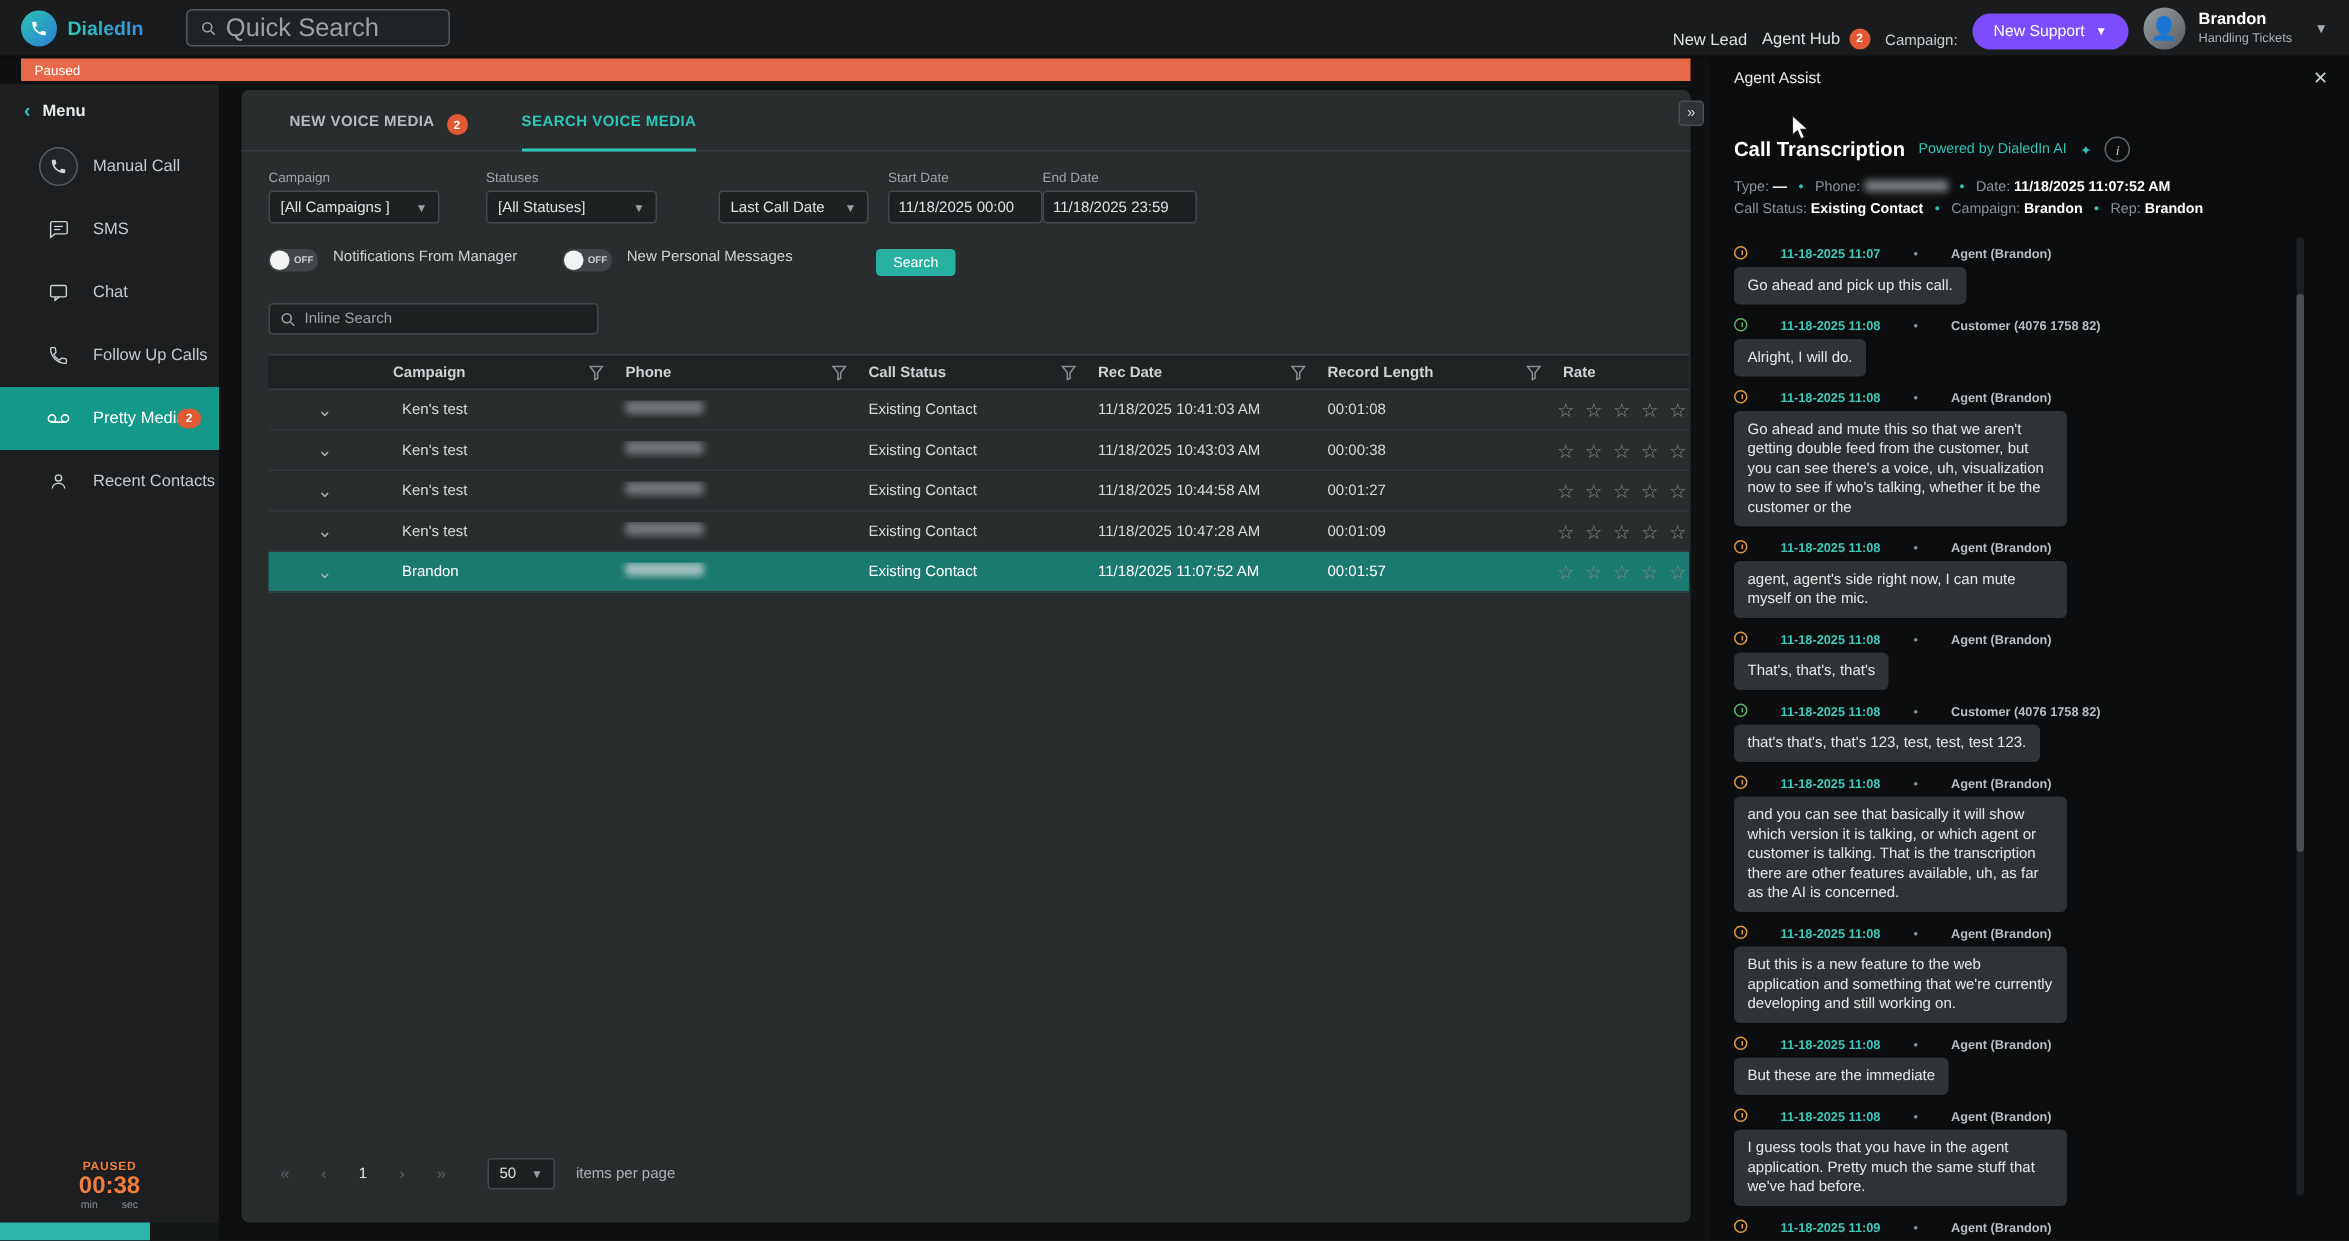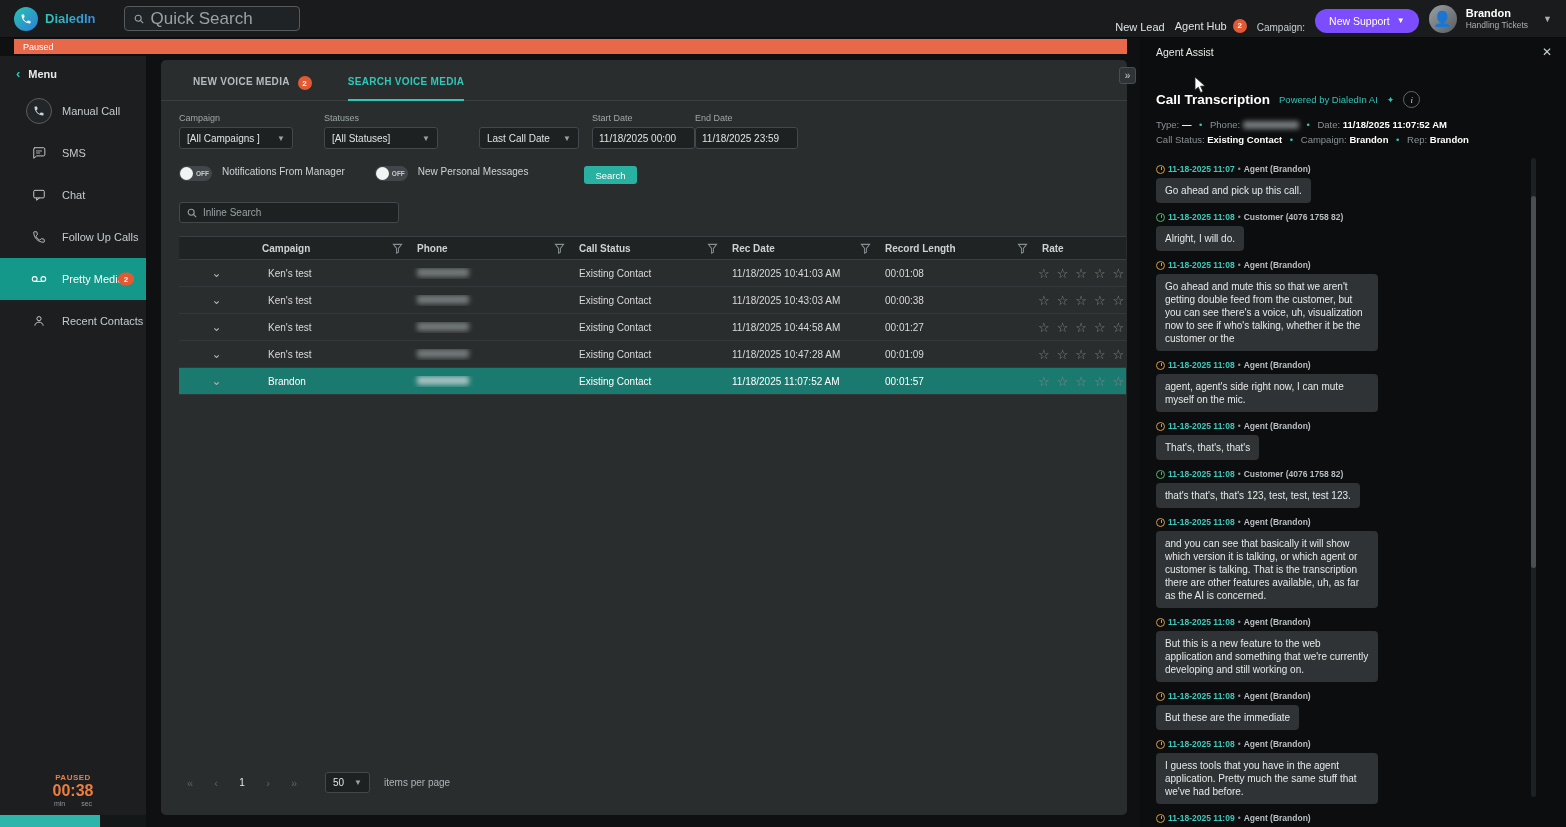--- a/index.html
+++ b/index.html
@@ -110,21 +110,21 @@
 .ct-title{font-size:13.5px;font-weight:bold;color:#fff}
 .powered{font-size:9.5px;color:#2ec4b6}
 .sparkle{font-size:9px;color:#2ec4b6}
 .info-btn{width:17px;height:17px;border:1px solid #62676a;border-radius:50%;color:#c9cecf;font-size:9px;display:flex;align-items:center;justify-content:center;cursor:pointer;font-family:"Liberation Serif",serif;font-style:italic}
 .meta{padding:9px 16px 0 16px;font-size:9.5px;line-height:15px;color:#8b9396}
 .meta b{color:#fff;font-weight:bold}
 .meta .dot{color:#2ec4b6;margin:0 5px}
 .meta-blur{display:inline-block;width:56px;height:8px;background:#9aa0a2;border-radius:2px;filter:blur(2.5px);opacity:.75;vertical-align:middle}
 .messages{padding:17px 16px 0 16px}
 .msg{margin-bottom:9px}
-.msg-head{display:flex;align-items:center;gap:3px;margin-bottom:4px}
+.msg-head{display:flex;align-items:flex-start;gap:22px;margin-bottom:4px}
 .clock{position:relative;width:9px;height:9px;border:1px solid #dd9a3e;border-radius:50%;display:inline-block;flex:none}
 .clock::after{content:"";position:absolute;left:3.5px;top:1.5px;width:1px;height:3px;background:#dd9a3e}
 .clock.customer{border-color:#58b368}
 .clock.customer::after{background:#58b368}
 .msg-time{font-size:8.5px;font-weight:bold;color:#3ec9bb}
 .msg-dot{font-size:8.5px;color:#8b9396}
 .msg-speaker{font-size:8.5px;font-weight:bold;color:#b9bec0}
 .msg-bubble{width:fit-content;max-width:222px;background:#2f3335;border-radius:4px;padding:6px 9px;font-size:10px;line-height:13px;color:#e6e8e8}
 .scrollbar{position:absolute;left:391px;top:120px;bottom:30px;width:5px;background:#1d2022;border-radius:3px}
 .scroll-thumb{position:absolute;top:38px;left:0;width:5px;height:372px;background:#4a4e50;border-radius:3px;cursor:grab}

